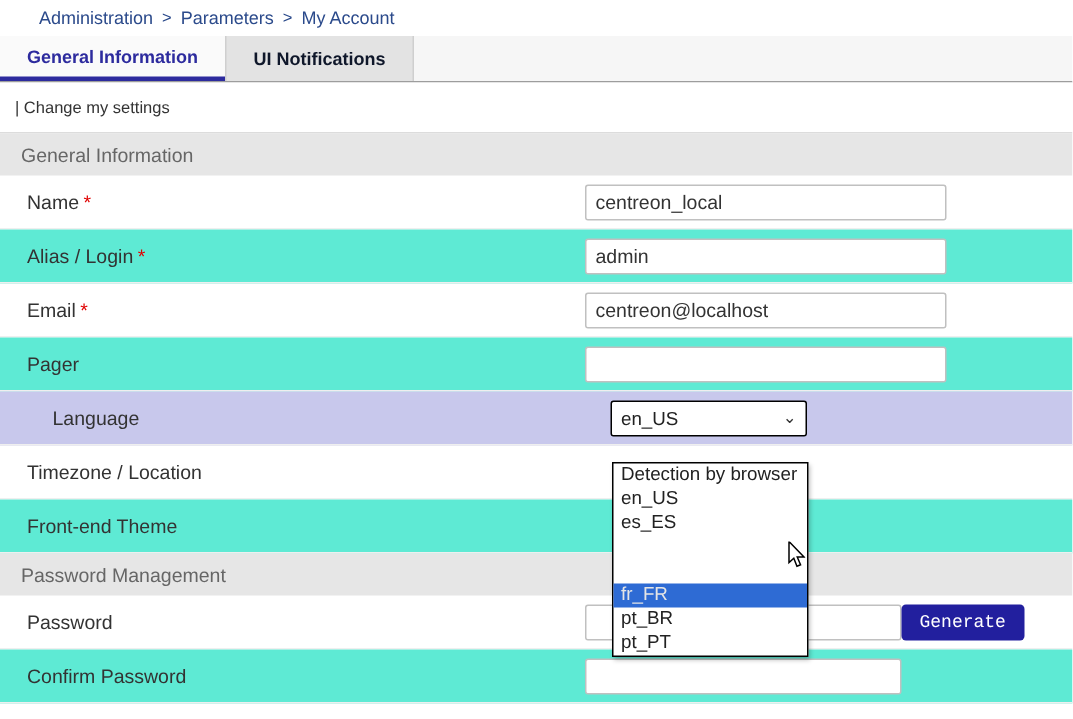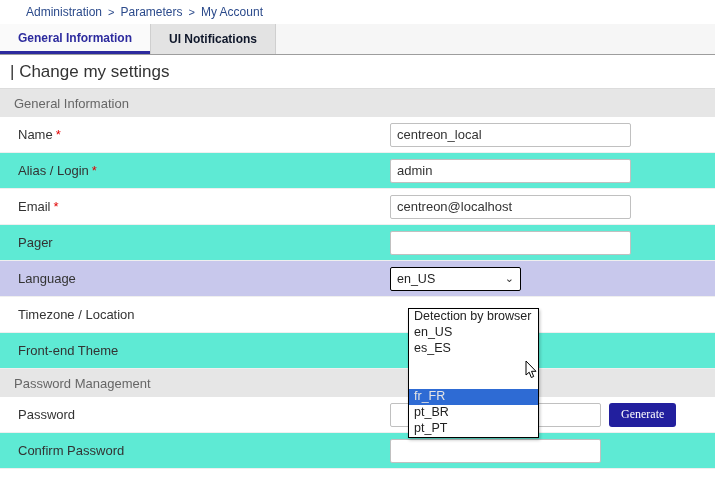--- a/index.html
+++ b/index.html
@@ -12,31 +12,31 @@
   .breadcrumb a { color:#2b4a8b; text-decoration:none; cursor:pointer; }
   .breadcrumb .sep { color:#2b4a8b; margin:0 6px; font-size:11px; }
 
   
   .tabstrip { height:31px; background:#f6f6f6; border-bottom:1px solid #9d9d9d; display:flex; align-items:stretch; }
   .tab { display:flex; align-items:center; padding:0 18px; font-size:12px; font-weight:bold; cursor:pointer; }
   .tab.active { color:#2d2b9e; border-bottom:3px solid #2d2b9e; background:#fafafa; }
   .tab.inactive { color:#0f172a; background:#e3e3e3; border-left:1px solid #cfcfcf; border-right:1px solid #cfcfcf; }
 
   
-  .page-title { height:34px; display:flex; align-items:center; padding-left:10px; font-size:17px; color:#333;
+  .page-title { height:34px; display:flex; align-items:center; padding-left:10px; font-size:11px; color:#333;
                 border-bottom:1px solid #dcdcdc; background:#fff; }
 
   
   .section-header { height:28px; display:flex; align-items:center; padding-left:14px; font-size:13px; color:#666;
                     background:#e6e6e6; }
 
   
   .row { height:36px; display:flex; align-items:center; border-bottom:1px solid #efefef; }
   .row.alt { background:#5eead4; }
-  .row.selected { background:#c8c8ec; }
+  .row.selected { background:#c8c8ec;padding-left:17px; }
   .row .label-cell { width:390px; padding-left:18px; font-size:13px; color:#333; }
   .row .field-cell { flex:1; display:flex; align-items:flex-start; }
   .req { color:#e00000; margin-left:3px; font-size:13px; }
 
   input[type="text"], input[type="password"] {
     width:241px; height:24px; border:1px solid #c0c0c0; border-radius:2px; padding:0 6px;
     font-family:"Liberation Sans", sans-serif; font-size:13px; color:#333; background:#fff;
   }
   input.short { width:211px; }
 
@@ -47,22 +47,22 @@
   .select-box .chev { font-size:11px; color:#333; }
 
   
   .dropdown { position:absolute; left:408px; top:308px; width:131px; background:#fff;
               border:1px solid #000; z-index:10; box-shadow:1px 2px 3px rgba(0,0,0,.25); }
   .dropdown .option { height:16px; line-height:15px; font-size:12.5px; padding:0 5px; color:#222;
                       white-space:nowrap; overflow:hidden; cursor:pointer; }
   .dropdown .option.hl { color:#e5e5e5;margin-top:32px; }
 
   
-  .btn-generate { margin-left:8px; height:24px; padding:0 12px; border:none; border-radius:3px;
-                  color:#fff; font-size:12px; font-family:Liberation Serif, serif; cursor:pointer; }
+  .btn-generate { margin-left:0; height:24px; padding:0 12px; border:none; border-radius:3px;
+                  color:#fff; font-size:12px; font-family:Liberation Mono, monospace; cursor:pointer; }
 
   
   .cursor-icon { position:absolute; left:116px; top:52px; width:12px; height:18px; pointer-events:none; }
 </style>
 </head>
 <body>
 
 <div class="page">
 
   <div class="breadcrumb">

